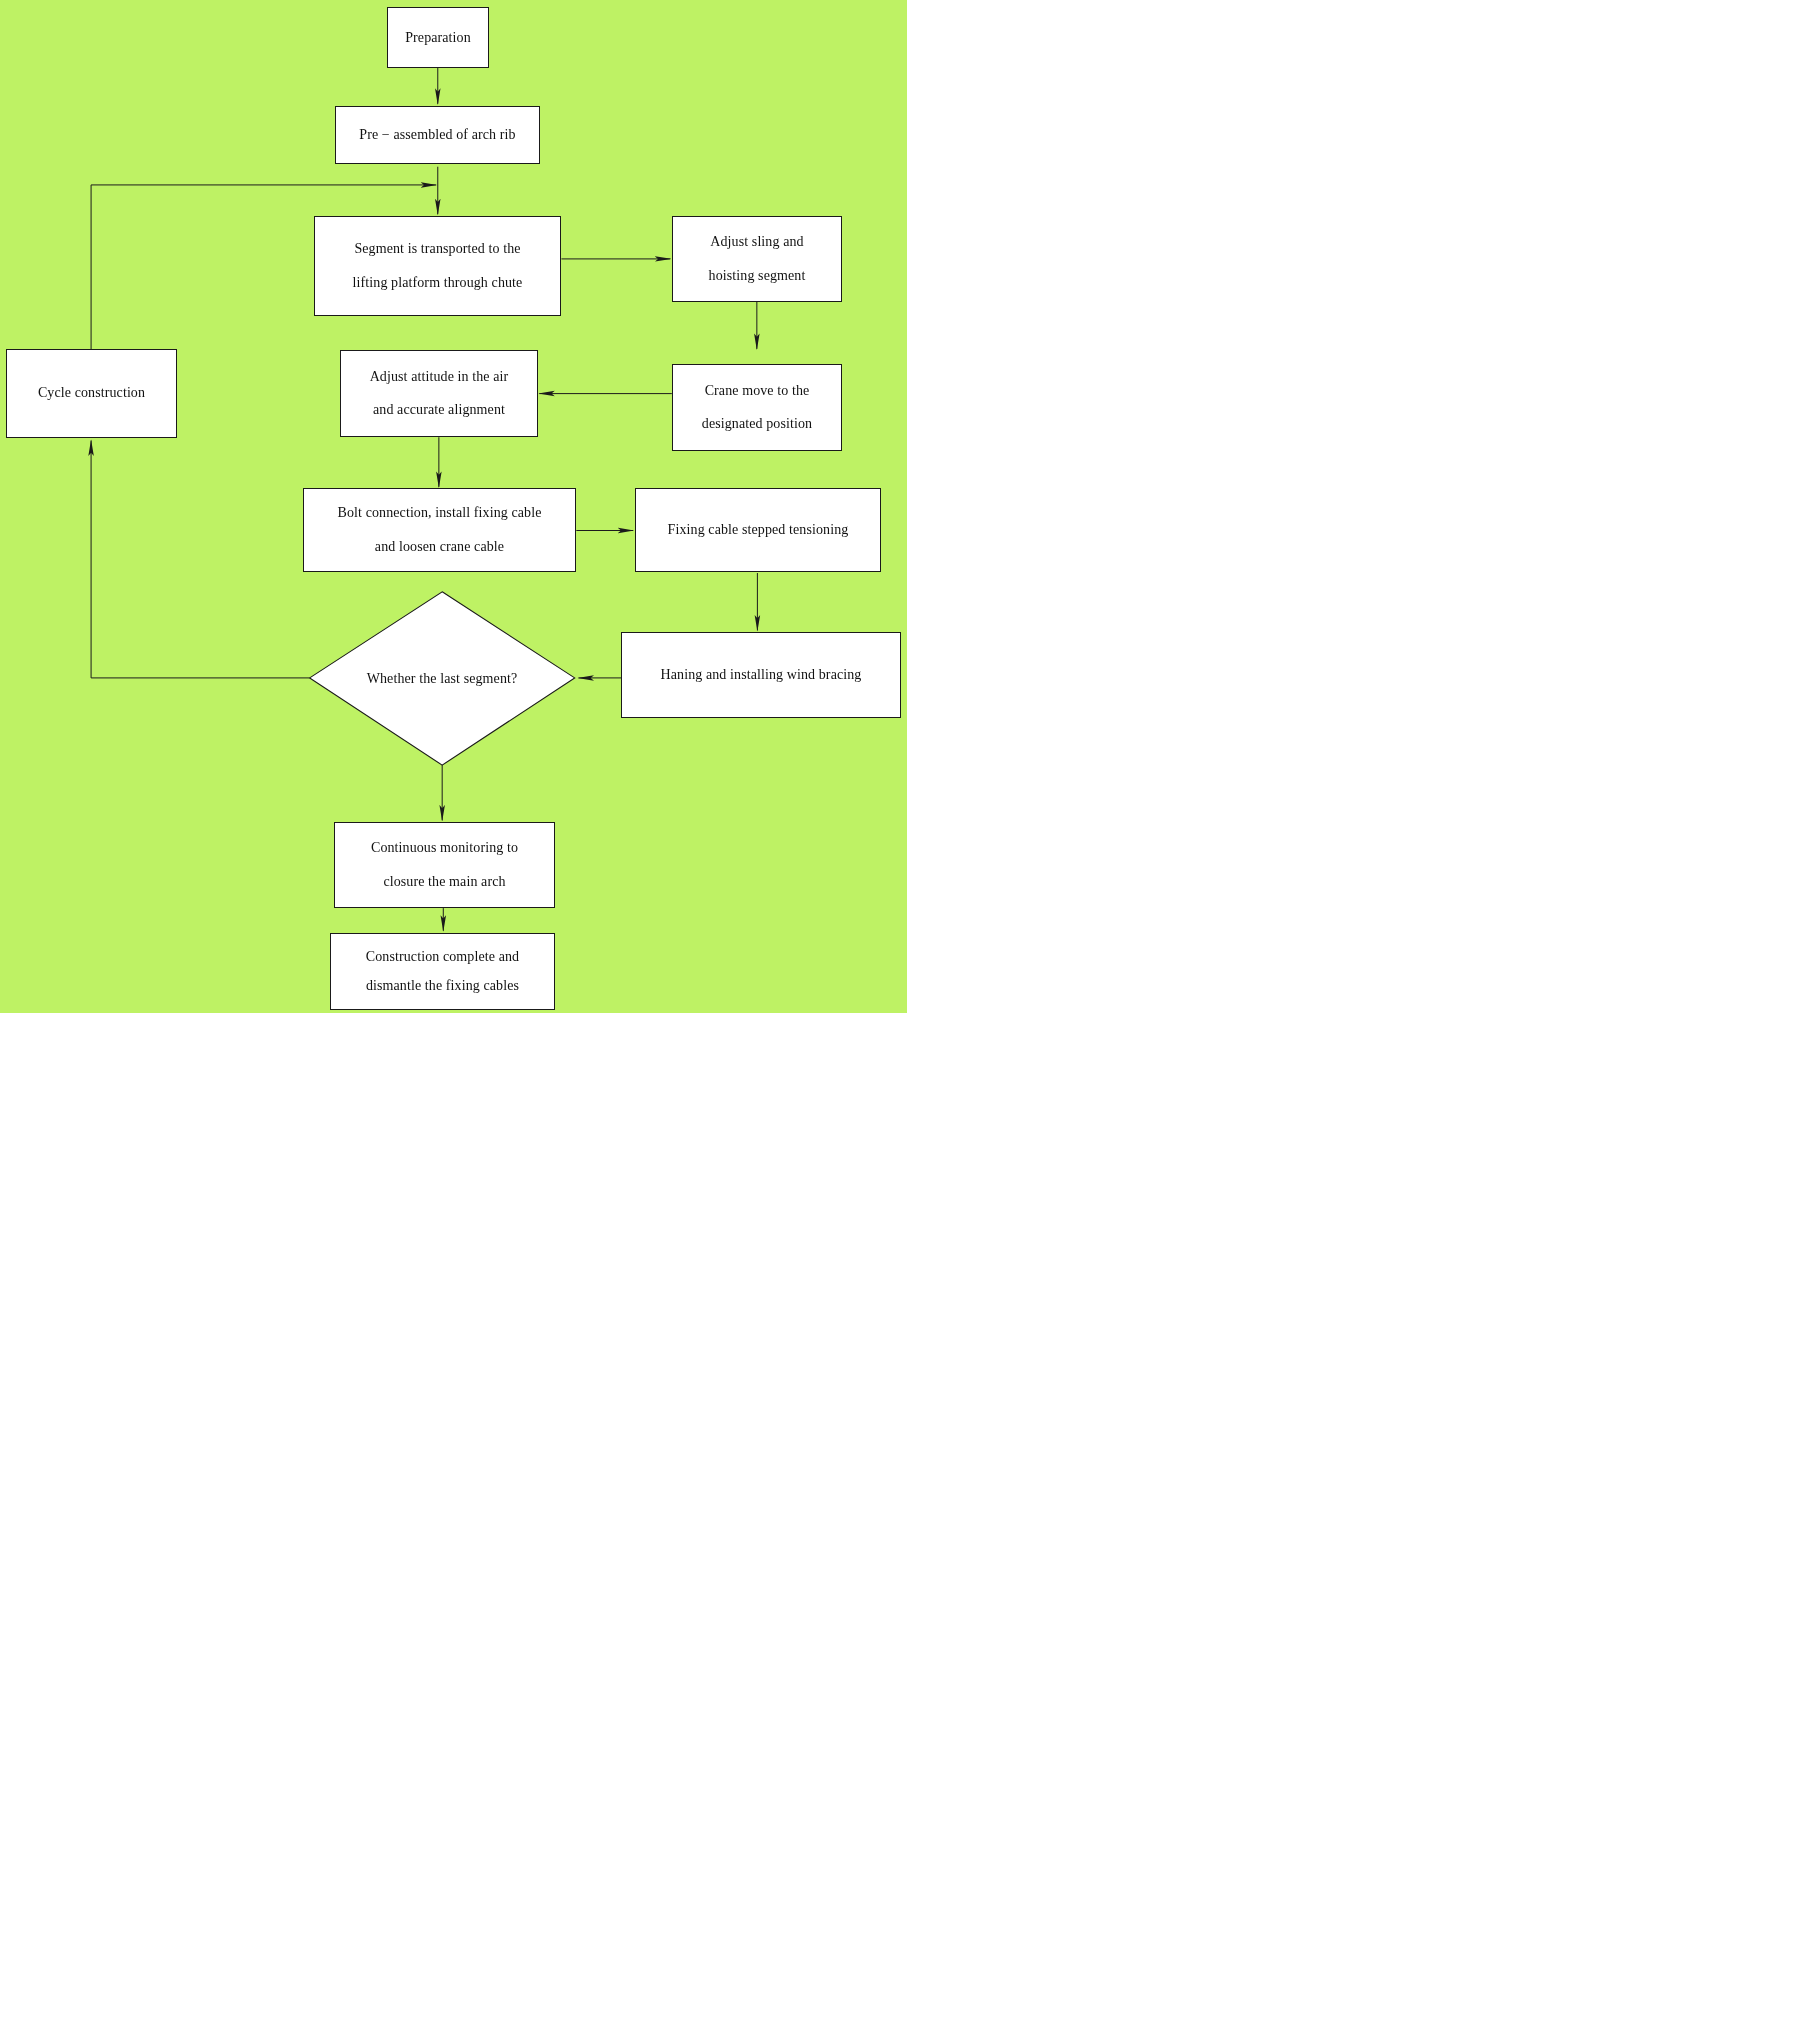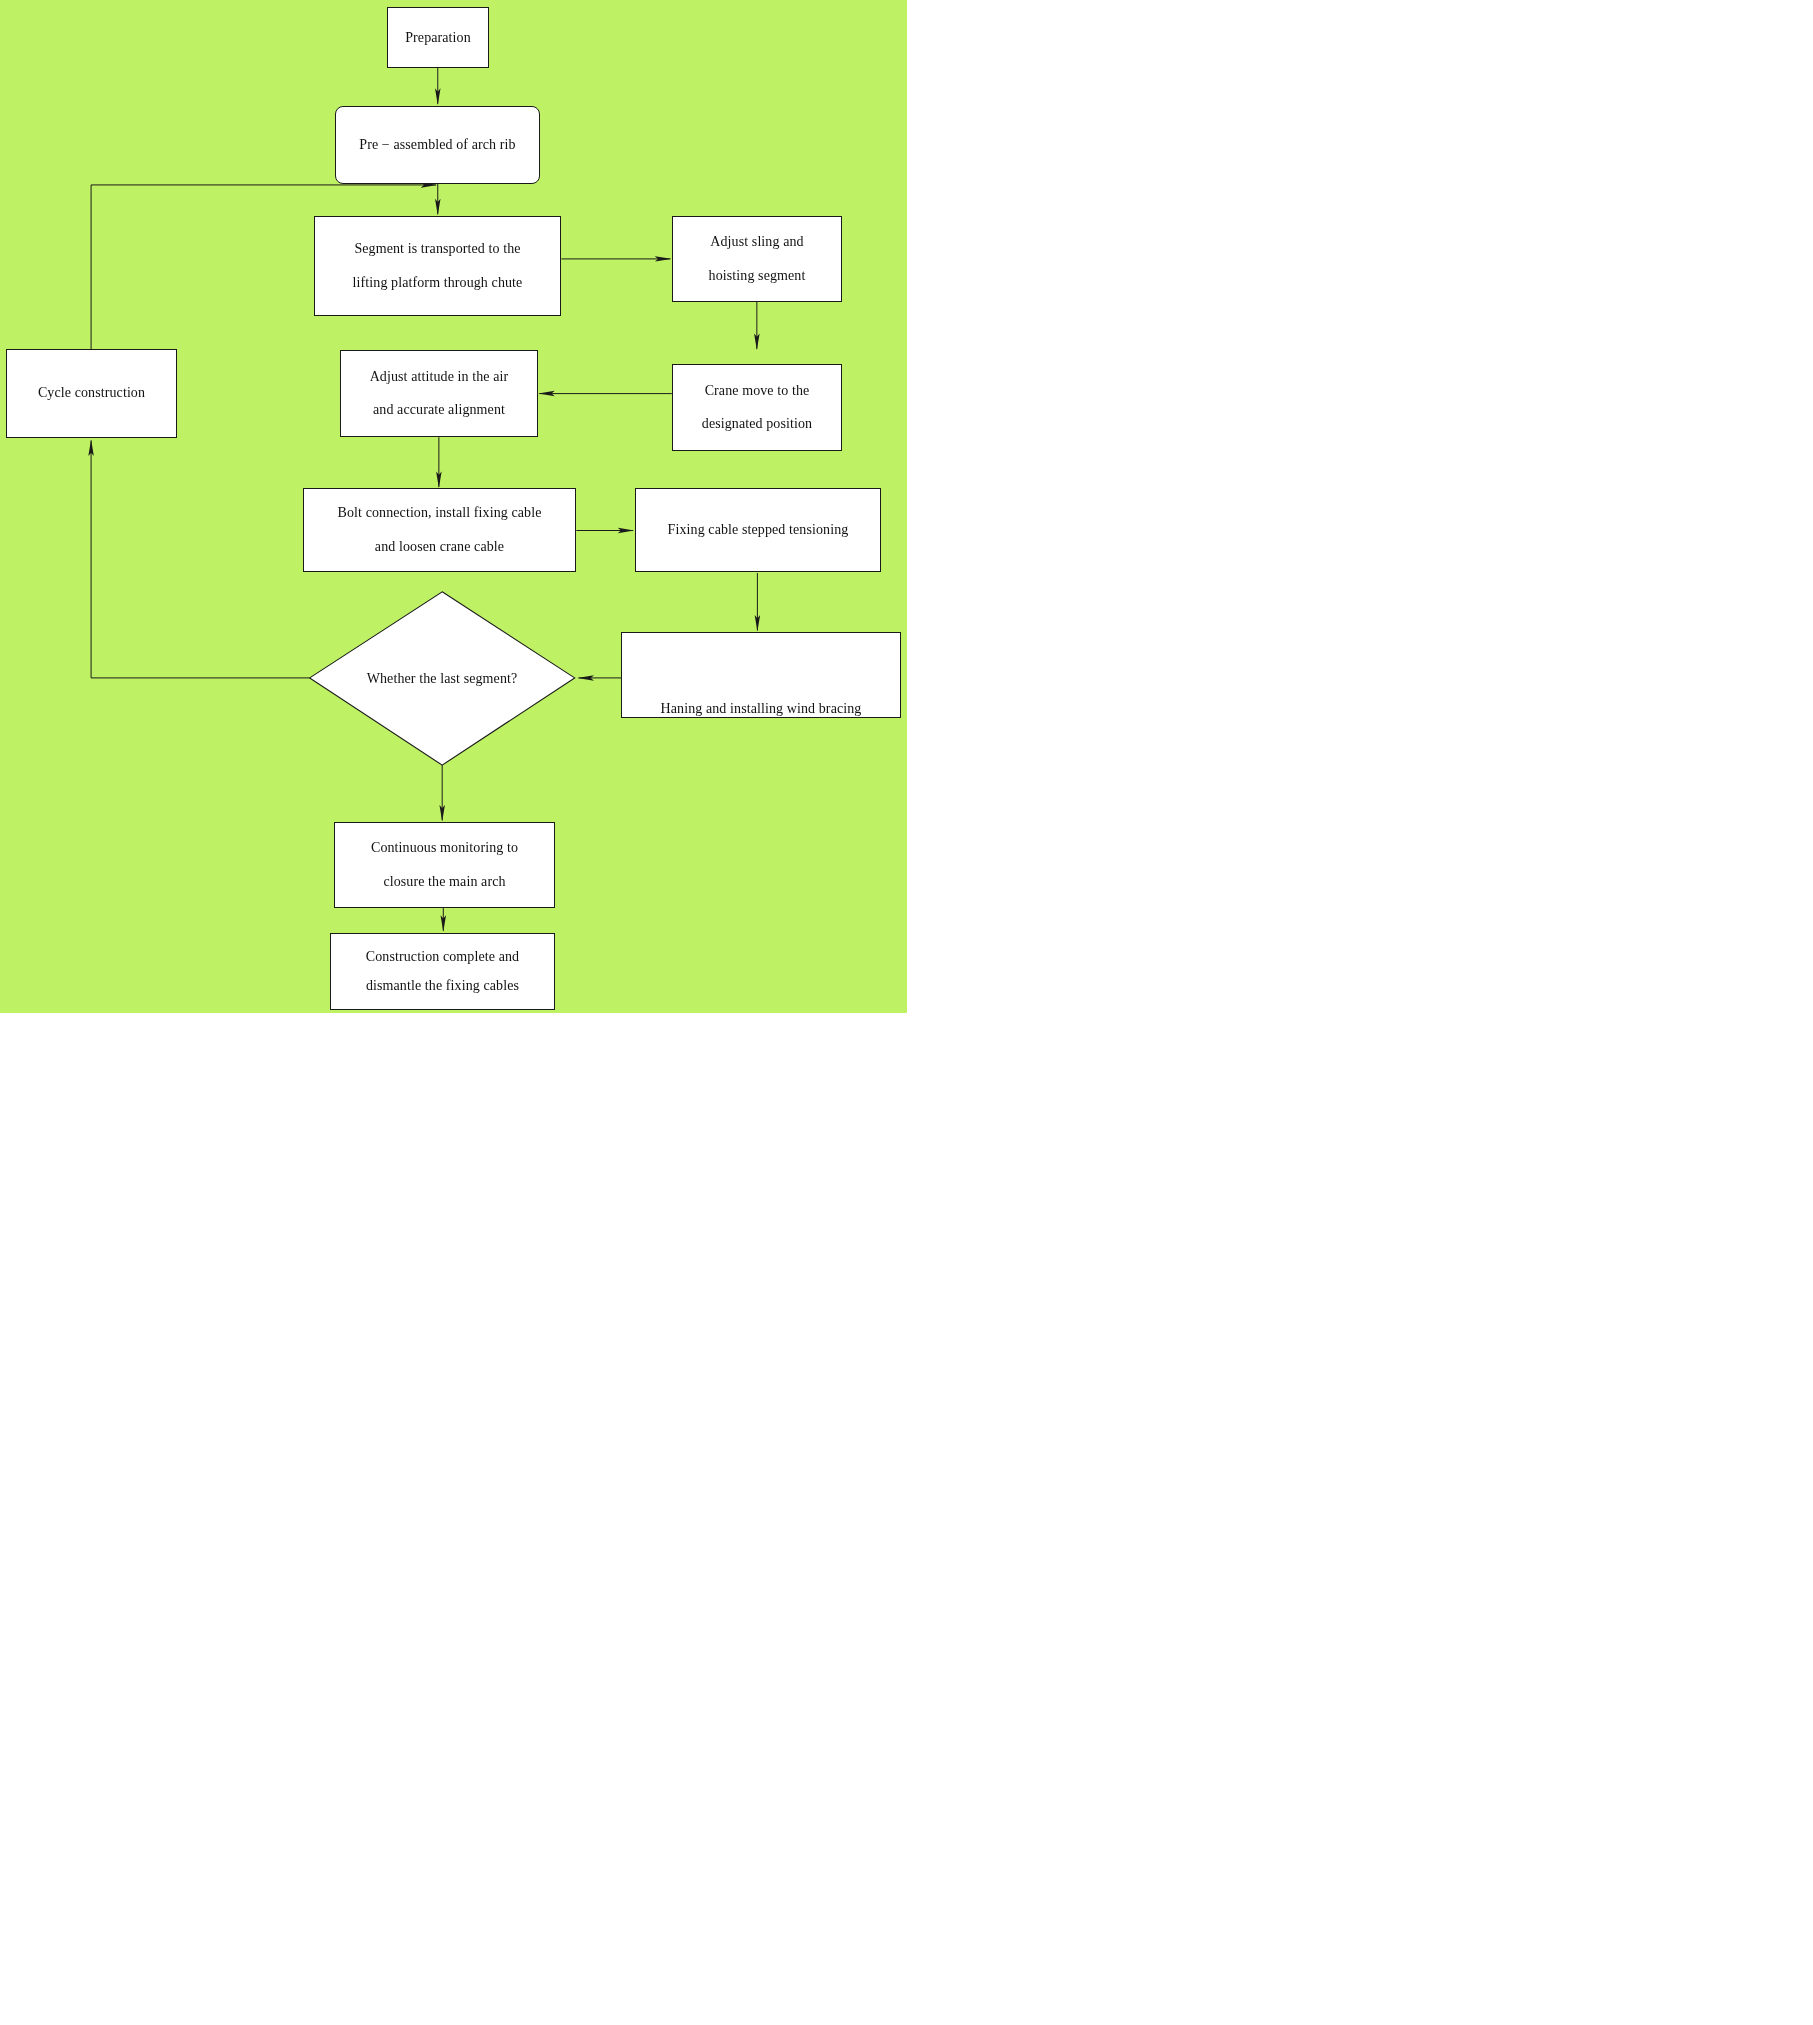--- a/index.html
+++ b/index.html
@@ -102,21 +102,21 @@
 
     <path d="M803,1645 L803,1686" fill="none" stroke="#1a1a1a" stroke-width="1.8" marker-end="url(#arrowhead)"></path>
   </svg>
 
   <div class="node" style="left:387px; top:7.2px; width:102px; height:61px;">
     <div class="node-content single">
       <span class="line">Preparation</span>
     </div>
   </div>
 
-  <div class="node" style="left:335px; top:106px; width:205px; height:78px;border-radius:8px;">
+  <div class="node" style="left:335px; top:106px; width:205px; height:58px;">
     <div class="node-content single">
       <span class="line">Pre − assembled of arch rib</span>
     </div>
   </div>
 
   <div class="node" style="left:314px; top:216px; width:247px; height:100px;">
     <div class="node-content">
       <span class="line">Segment is transported to the</span>
       <span class="line">lifting platform through chute</span>
     </div>
@@ -155,21 +155,21 @@
       <span class="line">and loosen crane cable</span>
     </div>
   </div>
 
   <div class="node" style="left:635px; top:488px; width:246px; height:84px;">
     <div class="node-content single">
       <span class="line">Fixing cable stepped tensioning</span>
     </div>
   </div>
 
-  <div class="node" style="left:621px; top:632px; width:280px; height:86px;align-items:flex-end;">
+  <div class="node" style="left:621px; top:632px; width:280px; height:86px;">
     <div class="node-content single">
       <span class="line">Haning and installing wind bracing</span>
     </div>
   </div>
 
   <div class="diamond-label">
     <span class="line">Whether the last segment?</span>
   </div>
 
   <div class="node" style="left:334px; top:822px; width:221px; height:86px;">

